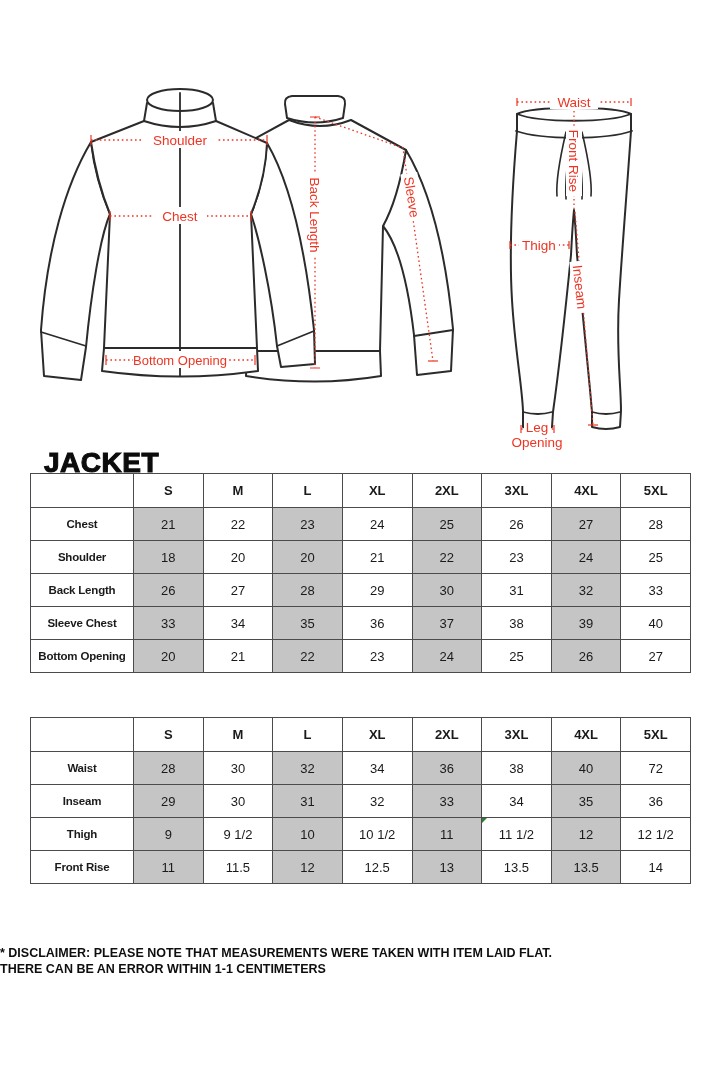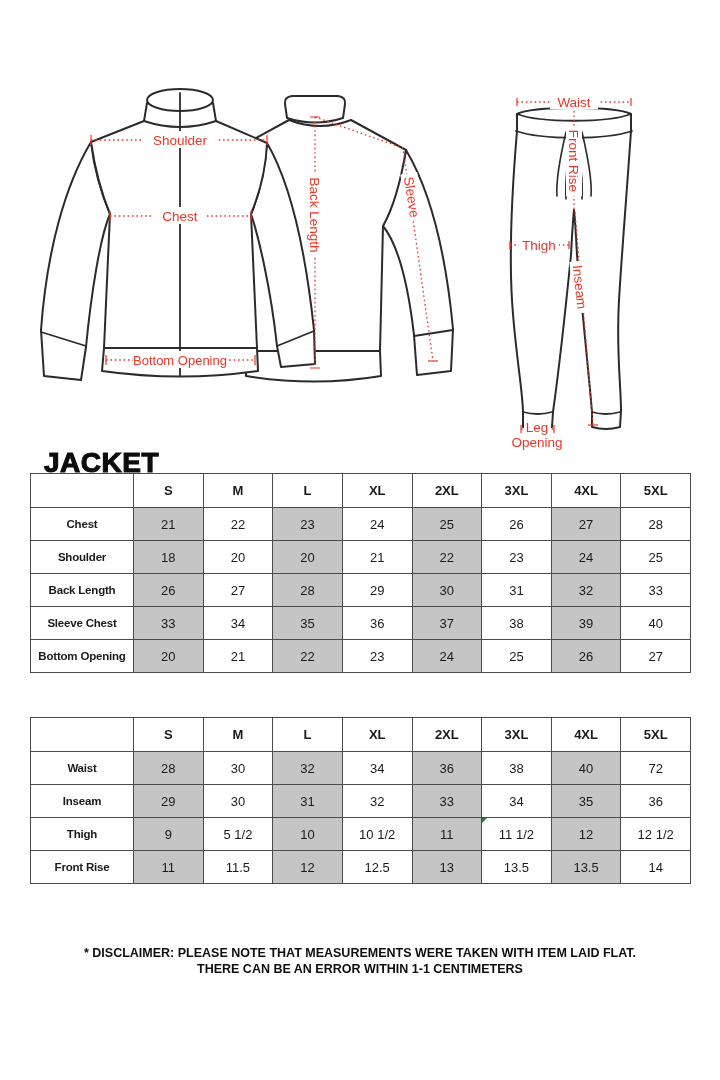--- a/index.html
+++ b/index.html
@@ -20,21 +20,21 @@
                    vertical-align:middle;padding:0;overflow:hidden;white-space:nowrap;}
   .size-table thead th{height:33px;font-weight:bold;font-size:13px;background:#fff;}
   .size-table td{height:32px;font-size:13px;font-weight:normal;background:#fff;}
   .size-table td.row-label{font-weight:bold;font-size:11.5px;letter-spacing:-.2px;}
   .size-table td.shade{background:#c5c5c6;}
   .size-table td{position:relative;}
   .size-table td.note-corner::before{content:'';position:absolute;top:0;left:0;width:0;height:0;
                    border-top:5px solid #2f7d32;border-right:5px solid transparent;}
   col.c-label{width:103px;}
 
-  .disclaimer{position:absolute;top:945px;left:0;width:720px;text-align:center;
+  .disclaimer{position:absolute;top:945px;left:0;width:720px;text-align:left;
               font-size:12.5px;font-weight:bold;line-height:16px;color:#0e0e0e;}
 </style>
 </head>
 <body>
 
 <div class="page">
 
   
   <svg width="720" height="456" viewBox="0 0 720 456">
     <g fill="#ffffff" stroke="#2b2b2b" stroke-width="2" stroke-linejoin="round" stroke-linecap="round">
@@ -267,21 +267,21 @@
           <td class="shade">31</td>
           <td>32</td>
           <td class="shade">33</td>
           <td>34</td>
           <td class="shade">35</td>
           <td>36</td>
         </tr>
         <tr>
           <td class="row-label">Thigh</td>
           <td class="shade">9</td>
-          <td>5 1/2</td>
+          <td>9 1/2</td>
           <td class="shade">10</td>
           <td>10 1/2</td>
           <td class="shade">11</td>
           <td class="note-corner">11 1/2</td>
           <td class="shade">12</td>
           <td>12 1/2</td>
         </tr>
         <tr>
           <td class="row-label">Front Rise</td>
           <td class="shade">11</td>

